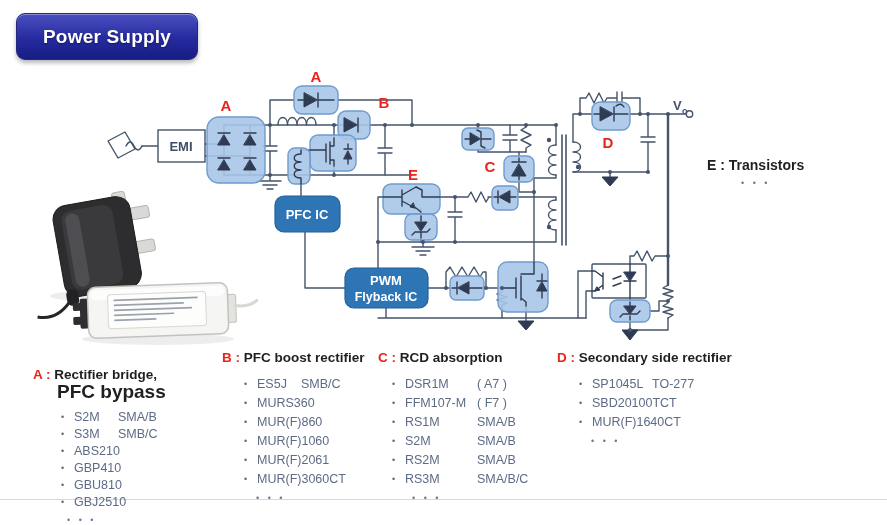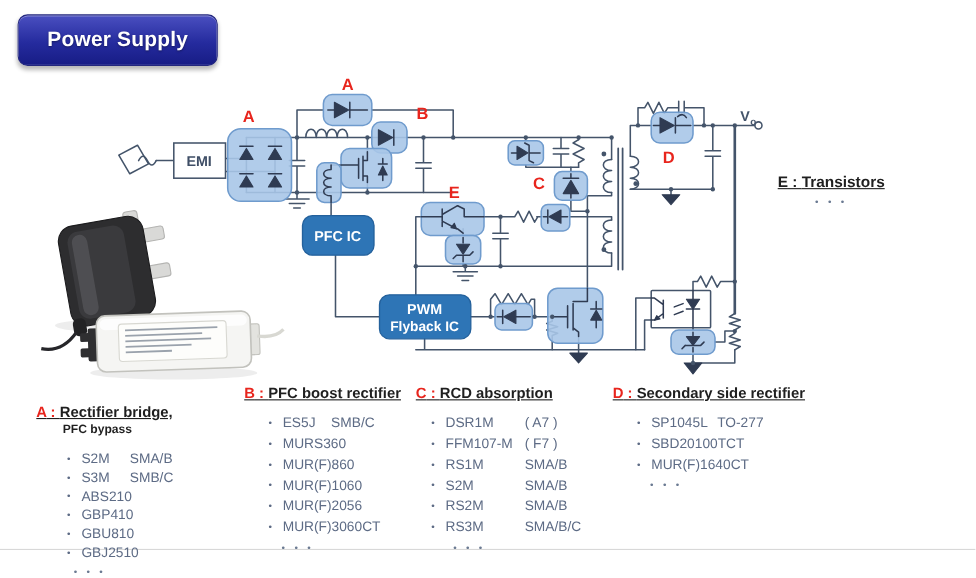--- a/index.html
+++ b/index.html
@@ -24,24 +24,24 @@
   .dot{fill:#44546a;}
   .whitebox{fill:#ffffff;stroke:#44546a;stroke-width:1.4;}
   .redlbl{font:700 15px "Liberation Sans",sans-serif;fill:#e8251d;text-anchor:middle;}
   .boxtext{font:700 13px "Liberation Sans",sans-serif;fill:#ffffff;text-anchor:middle;}
   .boxtext2{font:700 12.5px "Liberation Sans",sans-serif;fill:#ffffff;text-anchor:middle;}
   .emitext{font:600 13px "Liberation Sans",sans-serif;fill:#3f4e66;text-anchor:middle;}
   .votext{font:700 13px "Liberation Sans",sans-serif;fill:#44546a;}
   .votexts{font:700 9px "Liberation Sans",sans-serif;fill:#44546a;}
   
   .plist{position:absolute;font-size:12.5px;color:#5d6b85;}
-  .plist .hdr{font-size:13.5px;font-weight:700;color:#1f1f1f;line-height:17px;white-space:nowrap;text-decoration:underline;}
+  .plist .hdr{font-size:13.5px;font-weight:700;color:#1f1f1f;line-height:17px;white-space:nowrap;}
   .plist .hdr .ltr{color:#e8251d;}
   .plist .hdr .ltr.blk{color:#1f1f1f;}
-  .plist .hdr2{font-size:11px;font-weight:700;color:#1f1f1f;line-height:17px;padding-left:24px;}
+  .plist .hdr2{font-size:19px;font-weight:700;color:#1f1f1f;line-height:17px;padding-left:24px;}
   .plist .items{margin-top:9px;}
   .plist .li{white-space:nowrap;}
   .plist .blt{display:inline-block;width:13px;font-size:9px;vertical-align:1px;}
   .plist .prt{display:inline-block;}
   .plist .pkg{display:inline-block;text-align:center;}
   .c-a .items{padding-left:28px;} .c-a .li{line-height:17px;} .c-a .prt{min-width:44px;}
   .c-b .items{padding-left:22px;} .c-b .li{line-height:19px;} .c-b .prt{min-width:44px;}
   .c-c .items{padding-left:14px;} .c-c .li{line-height:19px;} .c-c .prt{min-width:72px;}
   .c-d .items{padding-left:22px;} .c-d .li{line-height:19px;} .c-d .prt{min-width:60px;}
   .c-e{font-size:12.5px;} .c-e .hdr{font-size:14px;}
@@ -351,21 +351,21 @@
         <div class="li">
           <span class="blt">•</span><span class="prt">MURS360</span><span class="pkg"></span>
         </div>
         <div class="li">
           <span class="blt">•</span><span class="prt">MUR(F)860</span><span class="pkg"></span>
         </div>
         <div class="li">
           <span class="blt">•</span><span class="prt">MUR(F)1060</span><span class="pkg"></span>
         </div>
         <div class="li">
-          <span class="blt">•</span><span class="prt">MUR(F)2056</span><span class="pkg"></span>
+          <span class="blt">•</span><span class="prt">MUR(F)2061</span><span class="pkg"></span>
         </div>
         <div class="li">
           <span class="blt">•</span><span class="prt">MUR(F)3060CT</span><span class="pkg"></span>
         </div>
       </div>
     <div class="more">• • •</div>
   </div>
 
   <div class="plist c-c" style="left:378px;top:349px;">
     <div class="hdr"><span class="ltr">C</span><span class="ltr"> : </span><span>RCD absorption</span></div>

